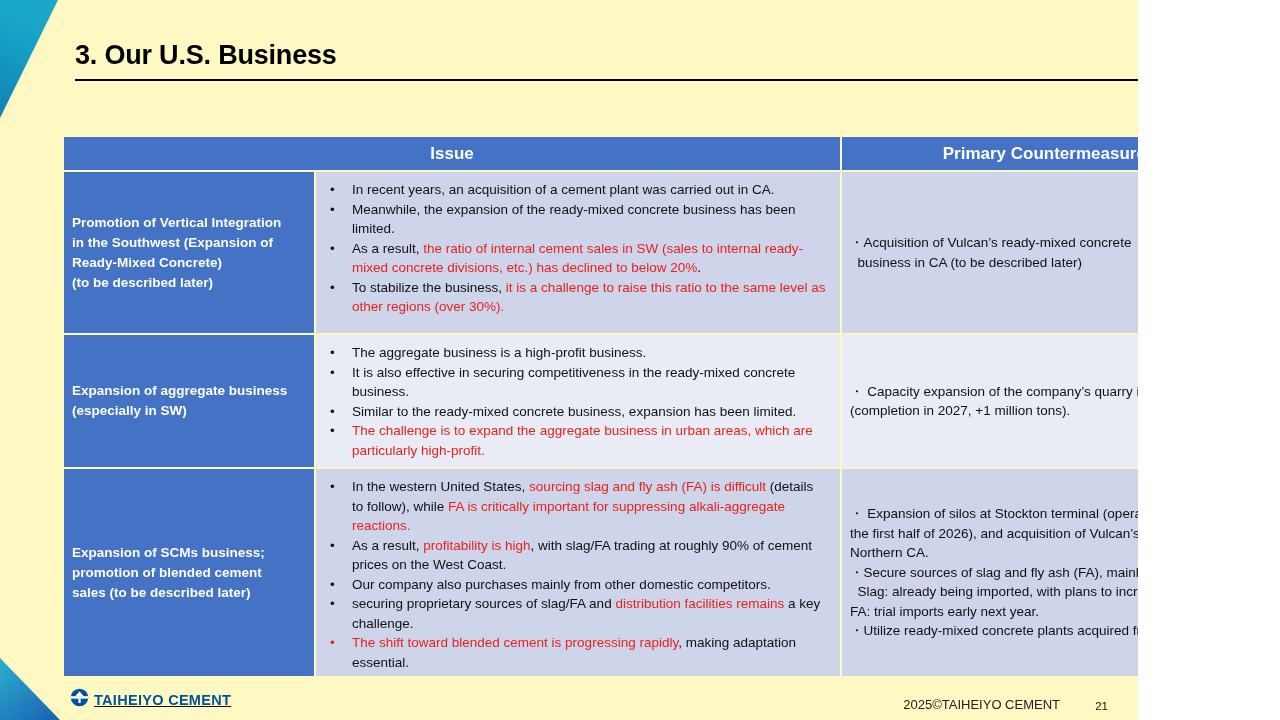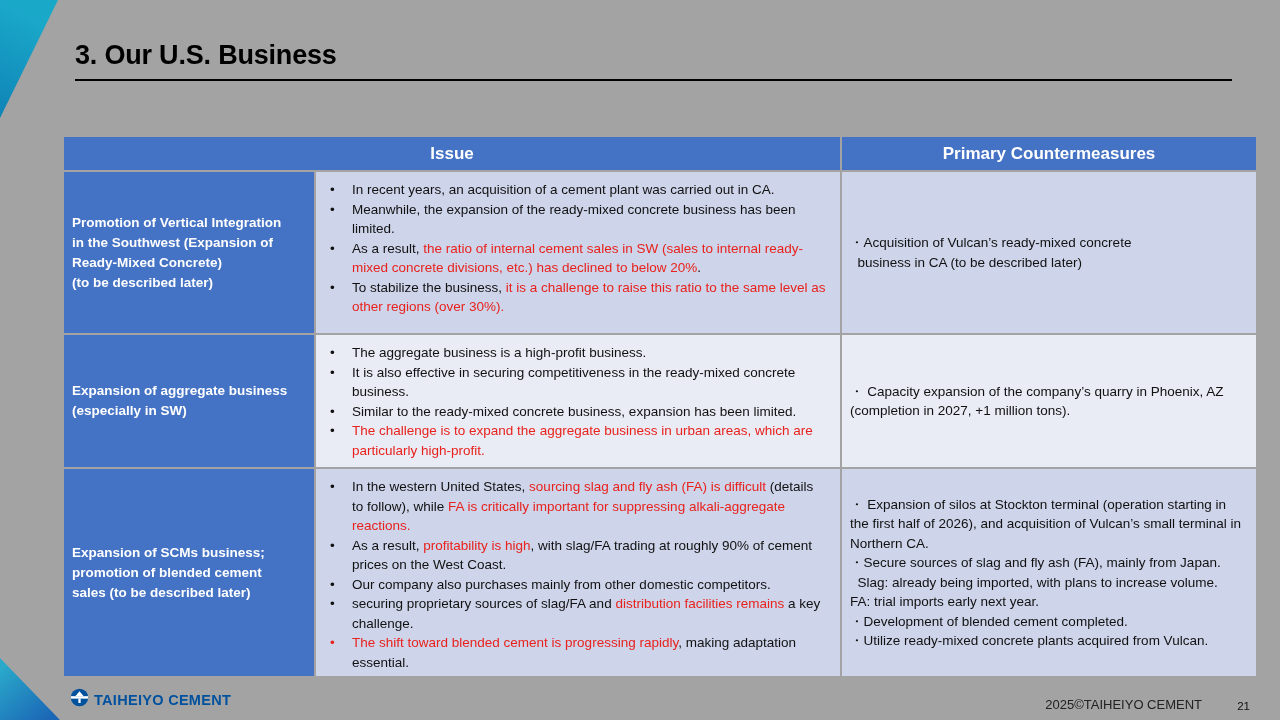--- a/index.html
+++ b/index.html
@@ -10,21 +10,21 @@
     --ink:#111111;
     --logo-blue:#00519e;
   }
   *{box-sizing:border-box;margin:0;padding:0;}
   html,body{width:1280px;height:720px;}
   body{
     font-family:"Liberation Sans","DejaVu Sans",sans-serif;
     background:#ffffff;color:var(--ink);
     -webkit-font-smoothing:antialiased;
   }
-  .slide{position:relative;width:1280px;height:720px;background:#a3a3a3;overflow:hidden;}
+  .slide{position:relative;width:1138px;height:720px;background:#fef9c3;overflow:hidden;}
 
   
   .corner-tl{
     position:absolute;left:0;top:0;width:58px;height:118px;
     background:linear-gradient(205deg,#1aa8c9 20%,#0f86b8 95%);
     clip-path:polygon(0 0,100% 0,0 100%);
   }
   .corner-bl{
     position:absolute;left:0;bottom:0;width:60px;height:62px;
     background:linear-gradient(140deg,#2aa9ca 10%,#1b67b6 90%);
@@ -73,21 +73,21 @@
   .counter-cell{
     padding:16px 8px;font-size:13.5px;line-height:19.5px;
     display:flex;flex-direction:column;justify-content:center;
     white-space:pre-wrap;
   }
   .counter-cell p{margin:0;}
   .red{color:var(--red);}
 
   
   .footer-logo{
-    position:absolute;left:70px;top:688px;display:flex;align-items:center;gap:5px;
+    position:absolute;left:70px;top:688px;display:flex;align-items:center;gap:5px;text-decoration:underline;
   }
   .logo-text{
     color:var(--logo-blue);font-weight:700;font-size:14.5px;letter-spacing:0.3px;
     white-space:nowrap;
   }
   .copyright{
     position:absolute;right:78px;top:697px;font-size:13px;color:#222;white-space:nowrap;
   }
   .page-number{
     position:absolute;right:30px;top:700px;font-size:11.5px;color:#111;
@@ -178,21 +178,21 @@
               <span class="marker">•</span>
               <span class="btext"><span>securing proprietary sources of slag/FA and </span><span class="red">distribution facilities remains</span><span> a key challenge.</span></span>
             </div>
             <div class="bullet">
               <span class="marker red">•</span>
               <span class="btext"><span class="red">The shift toward blended cement is progressing rapidly</span><span>, making adaptation essential.</span></span>
             </div>
           </div>
           <div class="counter-cell"><p>・ Expansion of silos at Stockton terminal (operation starting in the first half of 2026), and acquisition of Vulcan’s small terminal in Northern CA.</p><p>・Secure sources of slag and fly ash (FA), mainly from Japan.
   Slag: already being imported, with plans to increase volume.
-FA: trial imports early next year.</p><p>・Development of blended cement completed.</p><p>・Utilize ready-mixed concrete plants acquired from Vulcan.</p></div>
+FA: trial imports early next year.</p><p>・Utilize ready-mixed concrete plants acquired from Vulcan.</p></div>
         </div>
       </div>
   </div>
 
   <div class="footer-logo">
     <span>
       <svg width="19" height="19" viewBox="0 0 20 20" aria-hidden="true">
         <circle cx="10" cy="10" r="9.2" fill="#00519e"></circle>
         <rect x="1" y="8.6" width="18" height="2.6" fill="#ffffff"></rect>
         <path d="M10 3.4 L14.4 8.6 H5.6 Z" fill="#ffffff"></path>

